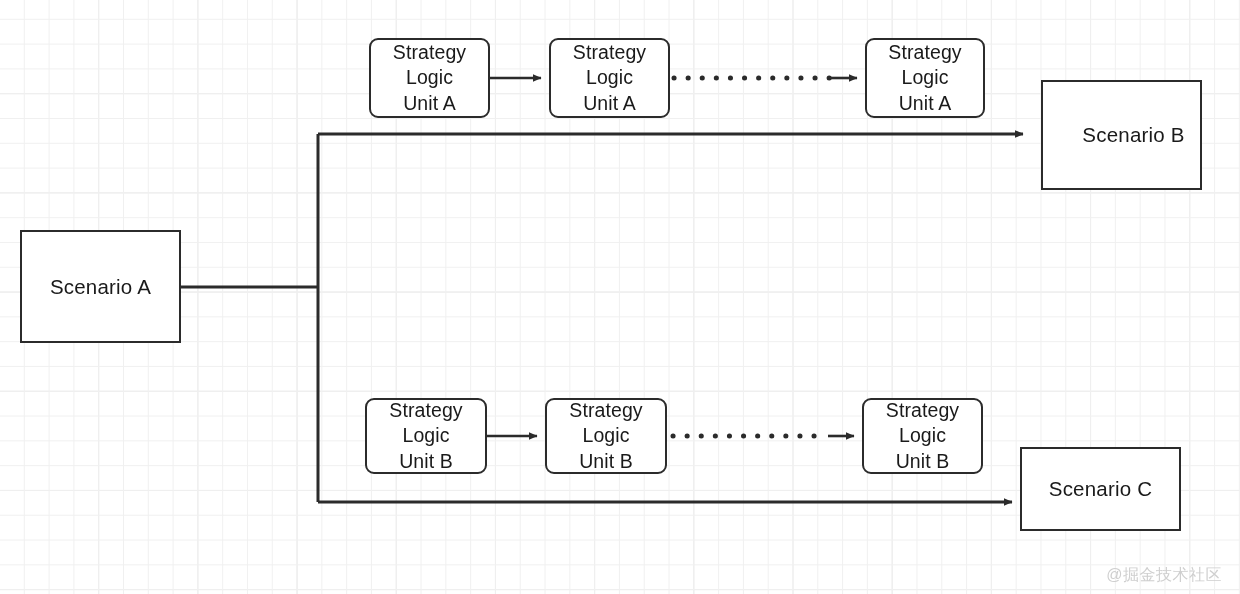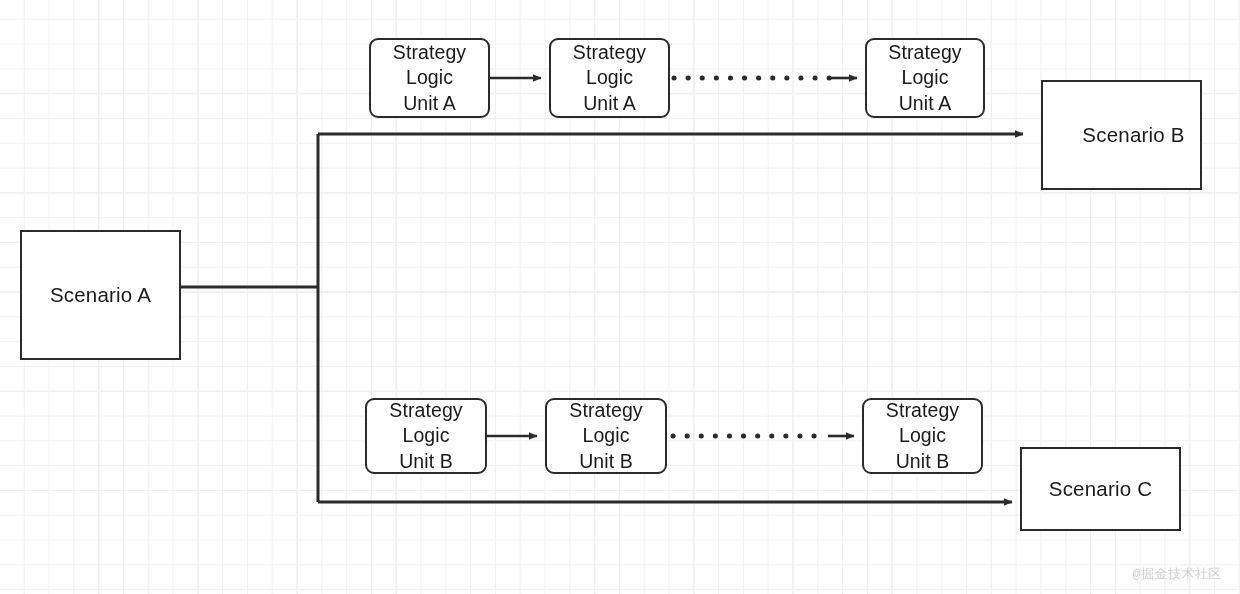--- a/index.html
+++ b/index.html
@@ -59,27 +59,27 @@
     letter-spacing: 0.2px;
   }
   .node .line {
     display: block;
     white-space: nowrap;
   }
   #watermark {
     position: absolute;
     right: 18px;
     bottom: 9px;
-    font-size: 13px;
+    font-size: 16px;
     line-height: 20px;
     color: #cfcfcf;
     letter-spacing: 0.5px;
     user-select: none;
     z-index: 5;
-    font-family: Liberation Mono, monospace;
+    font-family: Liberation Sans, sans-serif;
   }
 </style>
 </head>
 <body>
 
 <div id="canvas">
 
   <svg id="diagram-svg" viewBox="0 0 1240 594" xmlns="http://www.w3.org/2000/svg">
     <defs>
       <marker id="arrowhead" markerWidth="9" markerHeight="8" refX="8.4" refY="4" orient="auto" markerUnits="userSpaceOnUse">
@@ -112,21 +112,21 @@
     <g>
       <path d="M487,436 L537,436" stroke="#2b2b2b" stroke-width="2.6" fill="none" marker-end="url(#arrowhead)"></path>
     </g>
 
     <g>
       <path d="M673,436 L828,436" stroke="#2b2b2b" stroke-width="5" stroke-linecap="round" stroke-dasharray="0.1 14" fill="none"></path>
       <path d="M828,436 L854,436" stroke="#2b2b2b" stroke-width="2.6" fill="none" marker-end="url(#arrowhead)"></path>
     </g>
   </svg>
 
-  <div class="node scenario" style="left:20px; top:230px; width:161px; height:130px;">
+  <div class="node scenario" style="left:20px; top:230px; width:161px; height:113px;">
     <span class="line">Scenario A</span>
   </div>
 
   <div class="node unit" style="left:369px; top:38px; width:121px; height:80px;">
     <span class="line">Strategy</span>
     <span class="line">Logic</span>
     <span class="line">Unit A</span>
   </div>
 
   <div class="node unit" style="left:549px; top:38px; width:121px; height:80px;">

